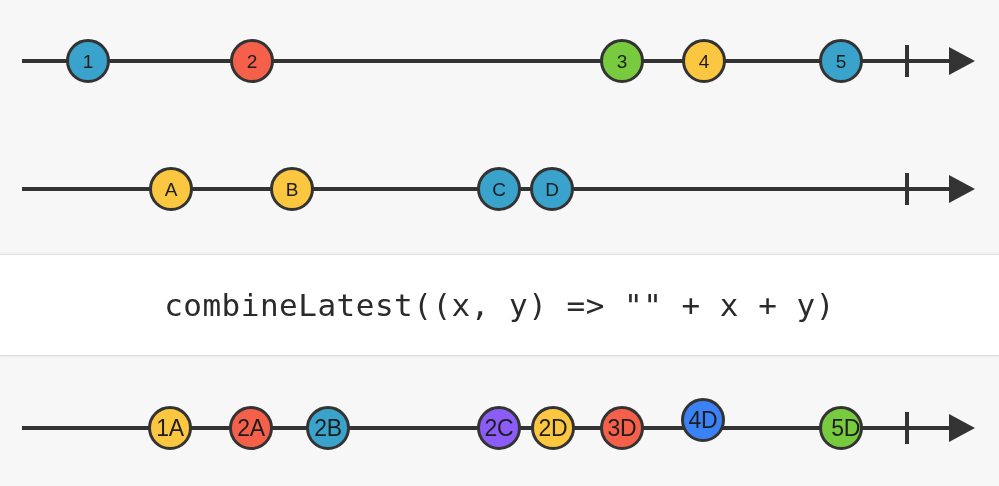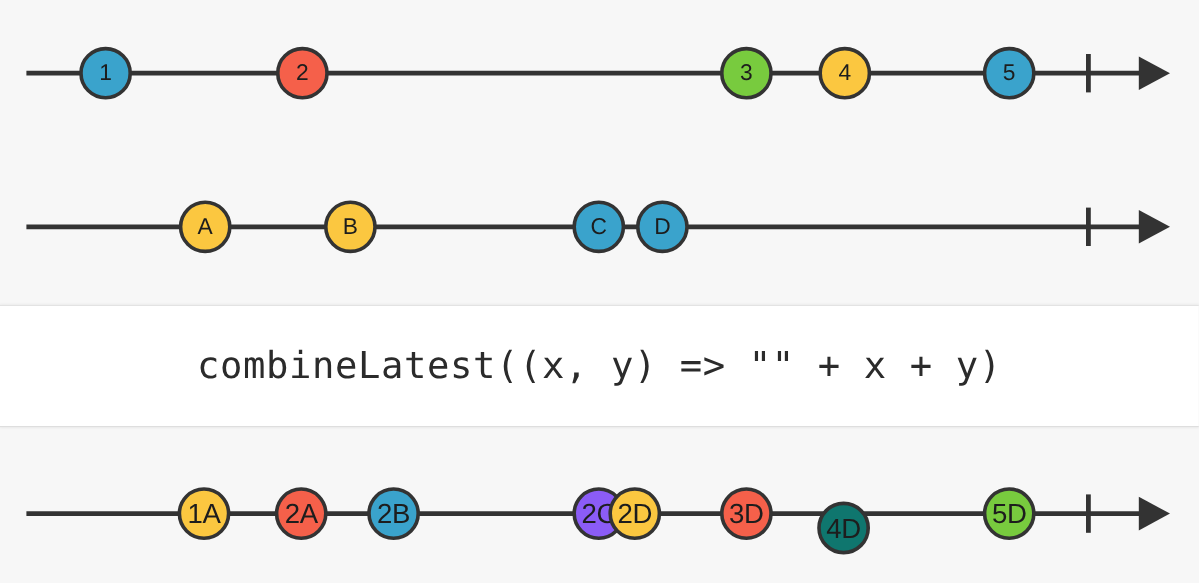--- a/index.html
+++ b/index.html
@@ -138,29 +138,29 @@
       </div>
       <div class="marble wide" style="left: 229px; top: 8px; background: rgb(245, 96, 74); border-color: rgb(51, 51, 51);">
         <span>2A</span>
       </div>
       <div class="marble wide" style="left: 269px; top: 8px; background: rgb(58, 163, 204); border-color: rgb(51, 51, 51); margin-left: 37px;">
         <span>2B</span>
       </div>
       <div class="marble wide" style="left: 477px; top: 8px; background: #8b5cf6; border-color: rgb(51, 51, 51);">
         <span>2C</span>
       </div>
-      <div class="marble wide" style="left: 507px; top: 8px; background: rgb(251, 199, 64); border-color: rgb(51, 51, 51);">
+      <div class="marble wide" style="left: 531px; top: 8px; background: rgb(251, 199, 64); border-color: rgb(51, 51, 51);">
         <span>2D</span>
       </div>
       <div class="marble wide" style="left: 600px; top: 8px; background: rgb(245, 96, 74); border-color: rgb(51, 51, 51); justify-content: center;">
         <span>3D</span>
       </div>
-      <div class="marble wide" style="left: 681px; top: 20px; background: #0f766e; border-color: rgb(51, 51, 51);">
+      <div class="marble wide" style="left: 681px; top: 0; background: #3b82f6; border-color: rgb(51, 51, 51);">
         <span>4D</span>
       </div>
-      <div class="marble wide" style="left: 819px; top: 8px; background: rgb(120, 203, 62); border-color: rgb(51, 51, 51);">
+      <div class="marble wide" style="left: 819px; top: 8px; background: rgb(120, 203, 62); border-color: rgb(51, 51, 51); justify-content: flex-end;">
         <span>5D</span>
       </div>
     </div>
     <div class="operator-band" style="top: 254px; height: 102px; background: rgb(255, 255, 255);">
       <div class="operator-label" style="color: rgb(43, 43, 43);">combineLatest((x, y) =&gt; "" + x + y)</div>
     </div>
   </div>
 
 </body></html>

